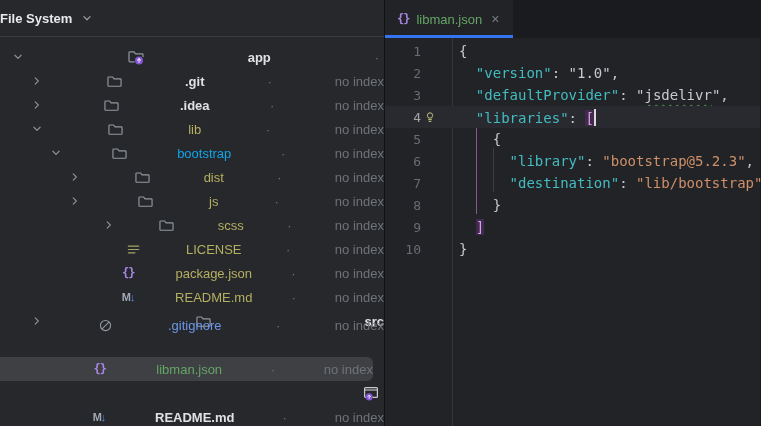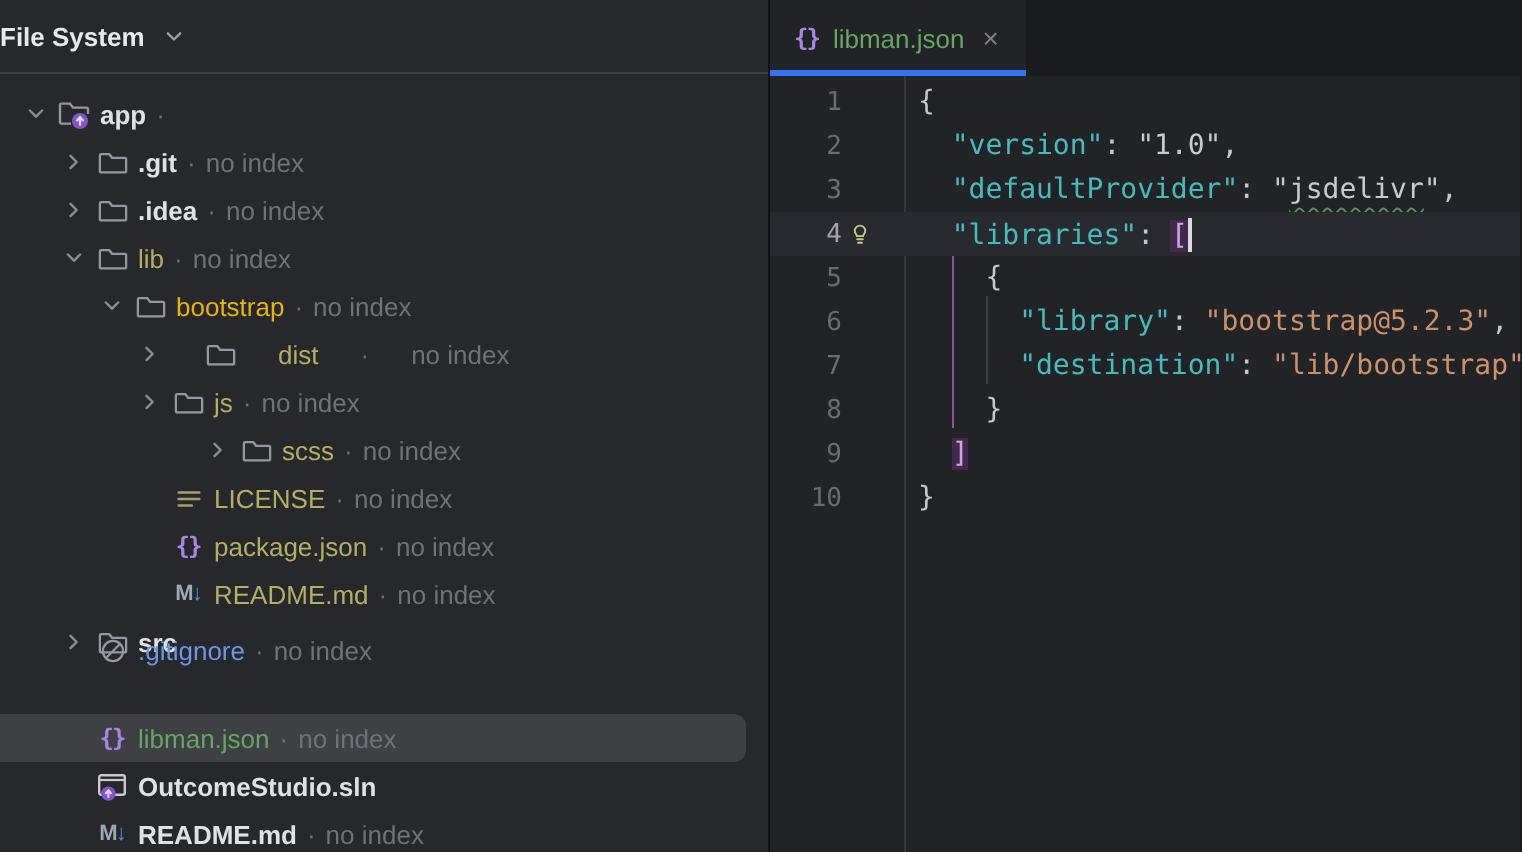--- a/index.html
+++ b/index.html
@@ -13,21 +13,21 @@
   .app{display:flex;width:761px;height:426px;}
 
   
   .left-panel{position:relative;width:385px;height:426px;background:var(--bg-panel);
     border-right:1px solid var(--divider);overflow:hidden;flex:none;}
   .panel-header{display:flex;align-items:center;height:37px;padding-left:0;
     border-bottom:1px solid var(--header-border);}
   .panel-title{font-size:13px;font-weight:700;color:#E8E9EC;}
   .panel-caret{margin-left:8px;display:flex;align-items:center;}
   .tree-row{position:absolute;left:0;height:24px;display:flex;align-items:center;
-    font-size:13px;white-space:nowrap;width:100%;}
+    font-size:13px;white-space:nowrap;width:100%;justify-content:space-between;}
   .tree-row.sel{background:var(--sel-row);width:373px;border-radius:0 6px 6px 0;}
   .chev{width:16px;height:16px;flex:none;display:flex;align-items:center;justify-content:center;margin-right:3px;}
   .ticon{width:16px;height:16px;flex:none;display:flex;align-items:center;justify-content:center;margin-right:5px;}
   .tname{flex:none;}
   .tname.w{color:var(--text);font-weight:600;}
   .tname.bold{font-weight:700;}
   .tsep{color:var(--muted);margin:0 5px;flex:none;}
   .tnote{color:var(--muted);flex:none;}
   .braces{font-family:"DejaVu Sans Mono",monospace;font-size:12px;font-weight:700;letter-spacing:-1px;}
   .mdicon{font-size:11px;font-weight:700;letter-spacing:-1px;font-family:"Liberation Sans",sans-serif;}
@@ -140,21 +140,21 @@
           <span class="chev">
             <svg width="14" height="14" viewBox="0 0 16 16">
               <polyline points="4.5,6 8,9.5 11.5,6" fill="none" stroke="#8A8E96" stroke-width="1.4" stroke-linecap="round" stroke-linejoin="round"></polyline>
             </svg>
           </span>
           <span class="ticon">
             <svg width="15" height="15" viewBox="0 0 16 16">
               <path d="M1.8 3.2h4.2l1.5 2h6.7a.8.8 0 0 1 .8.8v6.2a.8.8 0 0 1-.8.8H1.8a.8.8 0 0 1-.8-.8V4a.8.8 0 0 1 .8-.8z" fill="none" stroke="#9499A1" stroke-width="1.2"></path>
             </svg>
           </span>
-          <span class="tname" style="color: #eab308;">bootstrap</span>
+          <span class="tname" style="color: #0ea5e9;">bootstrap</span>
           <span class="tsep">·</span>
           <span class="tnote">no index</span>
         </div>
         <div class="tree-row" style="top: 165px; padding-left: 67px; gap: 16px;">
           <span class="chev">
             <svg width="14" height="14" viewBox="0 0 16 16">
               <polyline points="6,4.5 9.5,8 6,11.5" fill="none" stroke="#8A8E96" stroke-width="1.4" stroke-linecap="round" stroke-linejoin="round"></polyline>
             </svg>
           </span>
           <span class="ticon">
@@ -262,21 +262,20 @@
         <div class="tree-row" style="top: 381px; padding-left: 29px;">
           <span class="chev"></span>
           <span class="ticon">
             <svg width="16" height="16" viewBox="0 0 16 16">
               <rect x="1.6" y="2.6" width="12.8" height="9.8" rx="1" fill="none" stroke="#C8CAD0" stroke-width="1.2"></rect>
               <path d="M1.6 5h12.8" stroke="#C8CAD0" stroke-width="1.1"></path>
               <circle cx="6.2" cy="11.8" r="3.6" fill="#8355D0"></circle>
               <path d="M6.2 13.5v-3.2M4.9 11.6l1.3-1.4 1.3 1.4" fill="none" stroke="#E6DBF7" stroke-width="1" stroke-linecap="round"></path>
             </svg>
           </span>
-          <span class="tname w" style="color: rgb(223, 225, 229);">OutcomeStudio.sln</span>
         </div>
         <div class="tree-row" style="top: 405px; padding-left: 29px;">
           <span class="chev"></span>
           <span class="ticon">
             <span class="mdicon"><b style="color:#9FA8B4">M</b><i style="color:#548AF7">↓</i></span>
           </span>
           <span class="tname w" style="color: rgb(223, 225, 229);">README.md</span>
           <span class="tsep">·</span>
           <span class="tnote">no index</span>
         </div>

